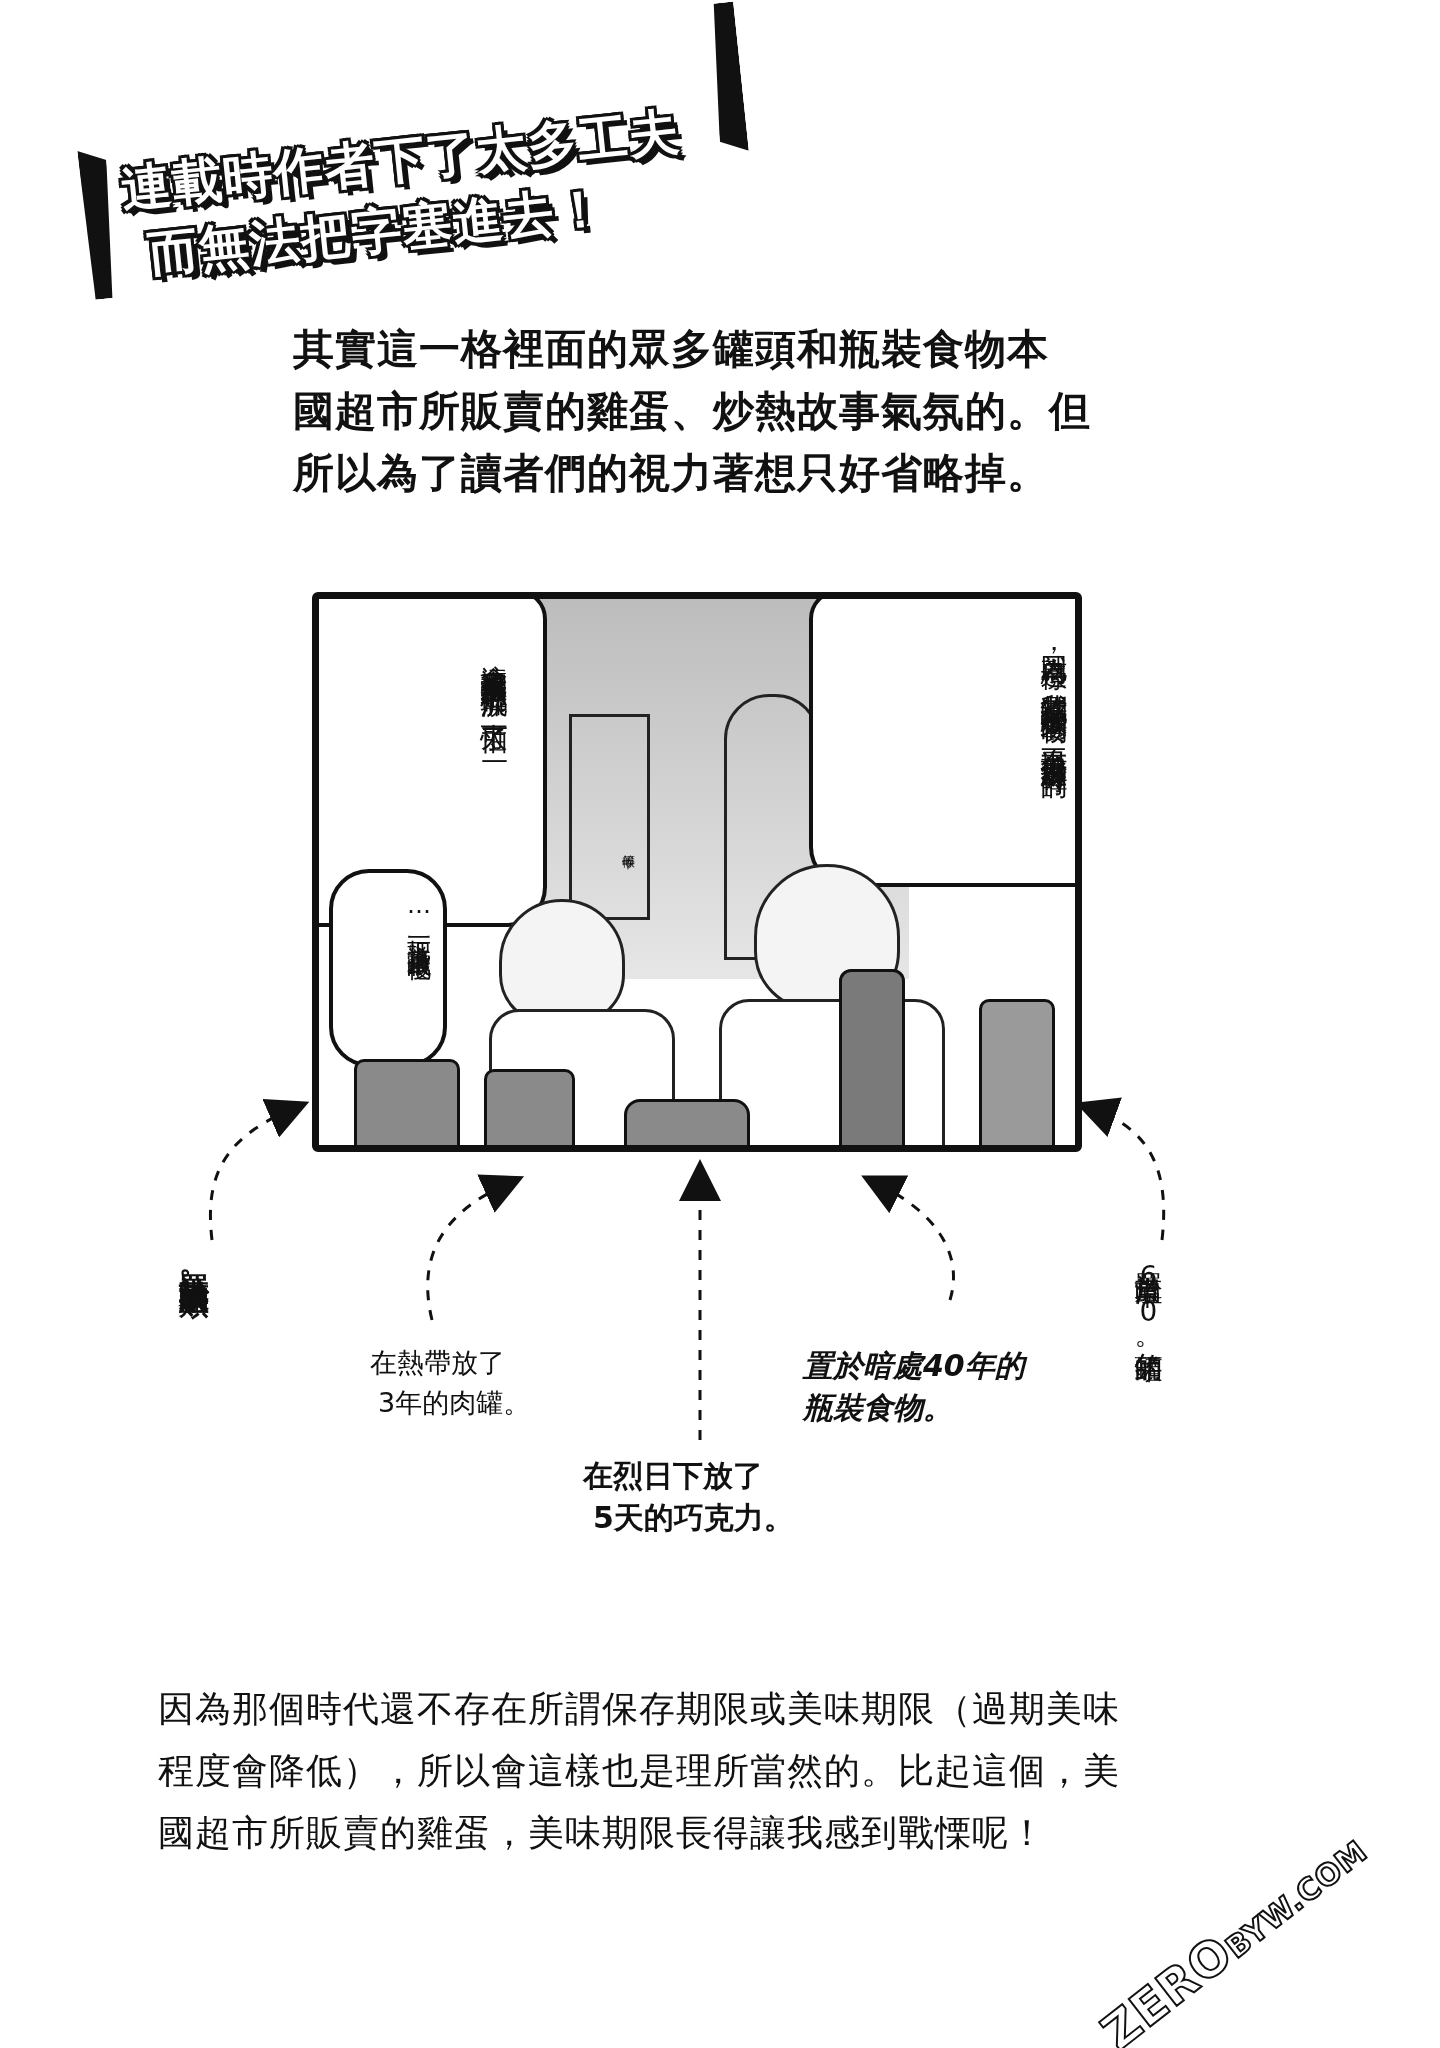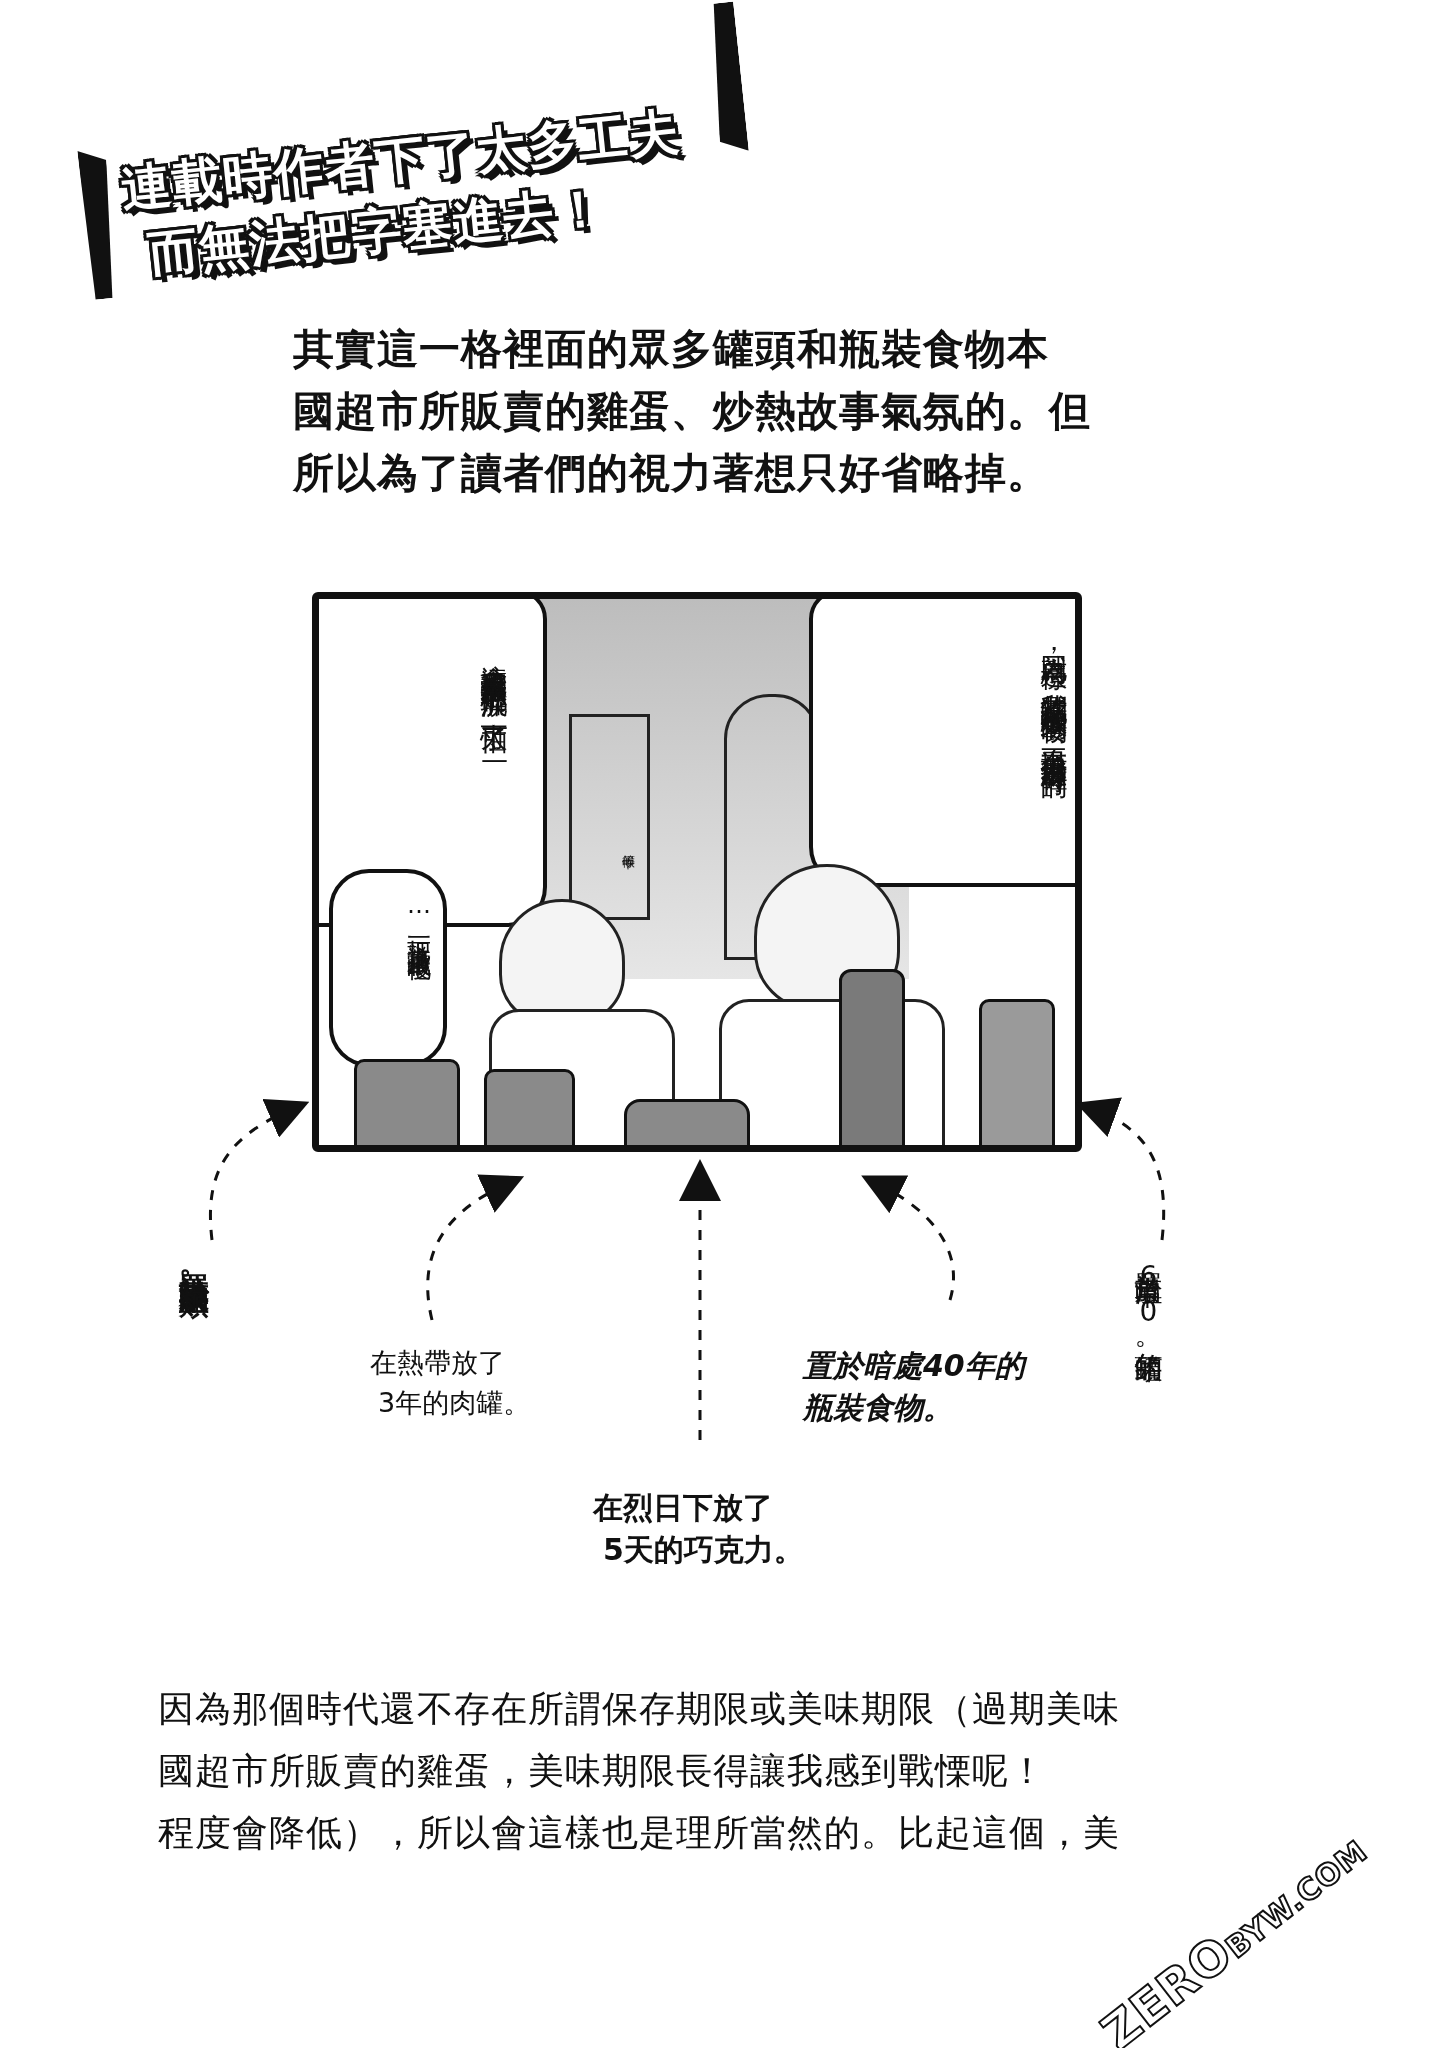--- a/index.html
+++ b/index.html
@@ -121,35 +121,35 @@
 
 <div class="abs cap-v" style="left:175px;top:1250px;height:190px;">
   <span>置於沙漠的</span><span>堅果類。</span>
 </div>
 
 <div class="abs cap-h" style="left:370px;top:1343px;">
   <div>在熱帶放了</div>
   <div style="padding-left:8px;text-align:center;">3年的肉罐。</div>
 </div>
 
-<div class="abs cap-hb" style="left:583px;top:1487px;margin-left:10px;">
+<div class="abs cap-hb" style="left:583px;top:1455px;">
   <div>在烈日下放了</div>
   <div style="padding-left:10px;">5天的巧克力。</div>
 </div>
 
 <div class="abs cap-hbi" style="left:803px;top:1345px;">
   <div>置於暗處40年的</div>
   <div>瓶裝食物。</div>
 </div>
 
 <div class="abs cap-v-thin" style="left:1130px;top:1250px;height:200px;">
   <span>置於常溫中</span><span>60年的罐頭。</span>
 </div>
 
 <div class="abs outro">
   <div>因為那個時代還不存在所謂保存期限或美味期限（過期美味</div>
+  <div>程度會降低），所以會這樣也是理所當然的。比起這個，美</div>
   <div>國超市所販賣的雞蛋，美味期限長得讓我感到戰慄呢！</div>
-  <div>程度會降低），所以會這樣也是理所當然的。比起這個，美</div>
 </div>
 
 <div class="abs watermark" style="top:2010px;">
   <span>ZERO</span><span class="small">BYW.COM</span>
 </div>
 
 </body></html>

